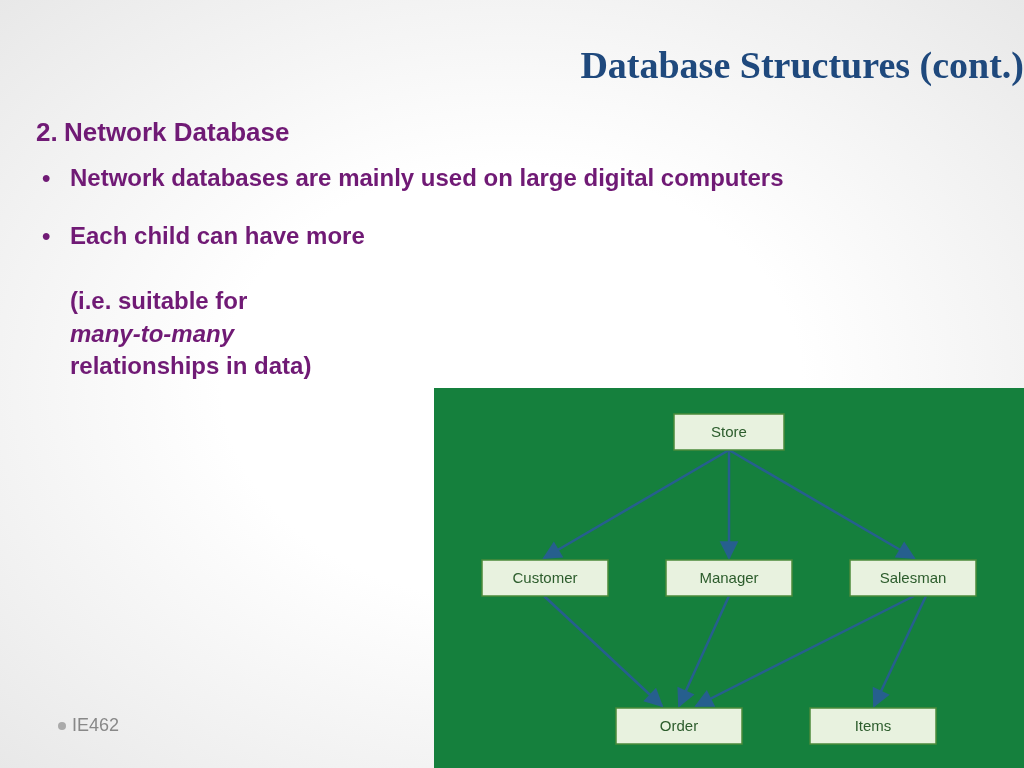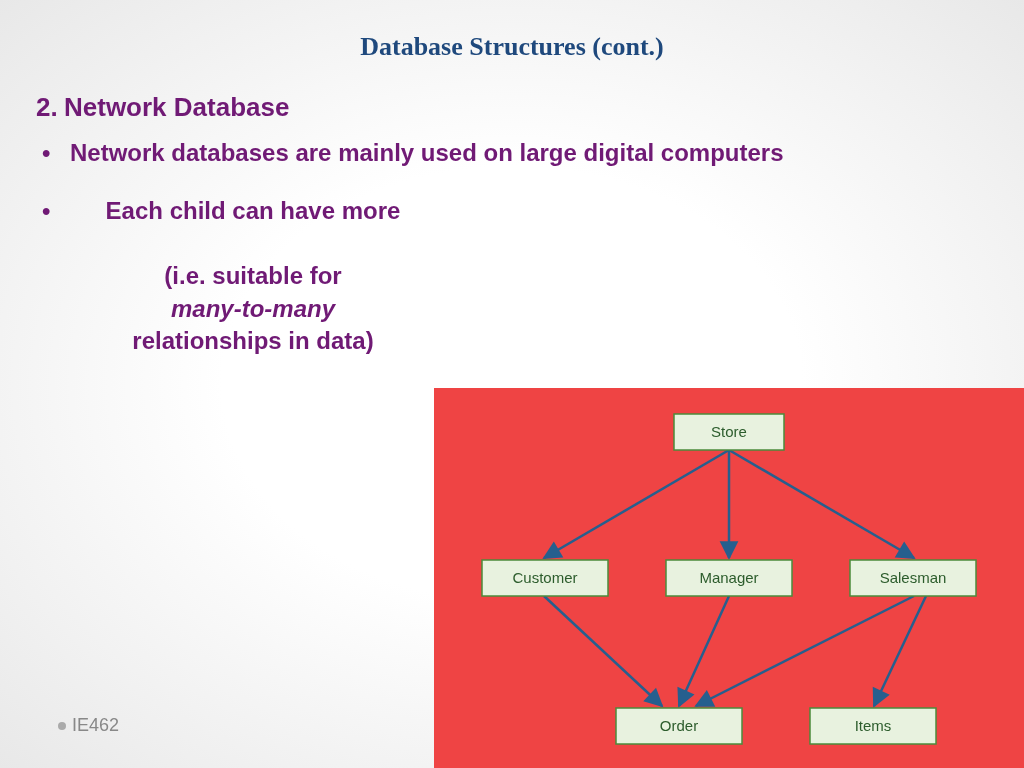--- a/index.html
+++ b/index.html
@@ -5,26 +5,26 @@
   * { box-sizing: border-box; margin: 0; padding: 0; }
   body {
     width: 1024px;
     height: 768px;
     background: radial-gradient(ellipse at center, #ffffff 40%, #e8e8e8 100%);
     font-family: "Century Gothic", "Futura", "Trebuchet MS", sans-serif;
     position: relative;
     overflow: hidden;
   }
   .title {
-    text-align: center;
+    text-align: right;
     font-family: "Palatino Linotype", "Book Antiqua", Georgia, serif;
     font-weight: bold;
-    font-size: 26px;
+    font-size: 38px;
     color: #1f497d;
-    padding-top: 32px;
+    padding-top: 43px;
   }
   .content {
     padding: 30px 48px 0 36px;
     color: #701a75;
   }
   .section-head {
     font-weight: bold;
     font-size: 26px;
     margin-bottom: 14px;
   }
@@ -39,21 +39,21 @@
     font-weight: bold;
   }
   ul.bullets > li::before {
     content: "•";
     position: absolute;
     left: 6px;
     top: 0;
     font-size: 24px;
   }
   .justify { text-align: justify; }
-  .narrow { max-width: 400px; text-align: center; }
+  .narrow { max-width: 400px; }
   em.term { font-style: italic; margin-top: 16px; }
   .footer-code {
     position: absolute;
     left: 58px;
     bottom: 32px;
     font-size: 18px;
     color: #888;
   }
   .footer-code .dot {
     display: inline-block;
@@ -62,21 +62,21 @@
     border-radius: 50%;
     margin-right: 6px;
     vertical-align: middle;
   }
   .diagram {
     position: absolute;
     right: 0;
     bottom: 0;
     width: 590px;
     height: 380px;
-    background: #ef4444;
+    background: #15803d;
     text-decoration: underline;
   }
   .diagram svg { width: 100%; height: 100%; }
   .node rect {
     fill: #e8f2df;
     stroke: #4b8b3b;
     stroke-width: 1.5;
   }
   .node text {
     font-family: Arial, sans-serif;

